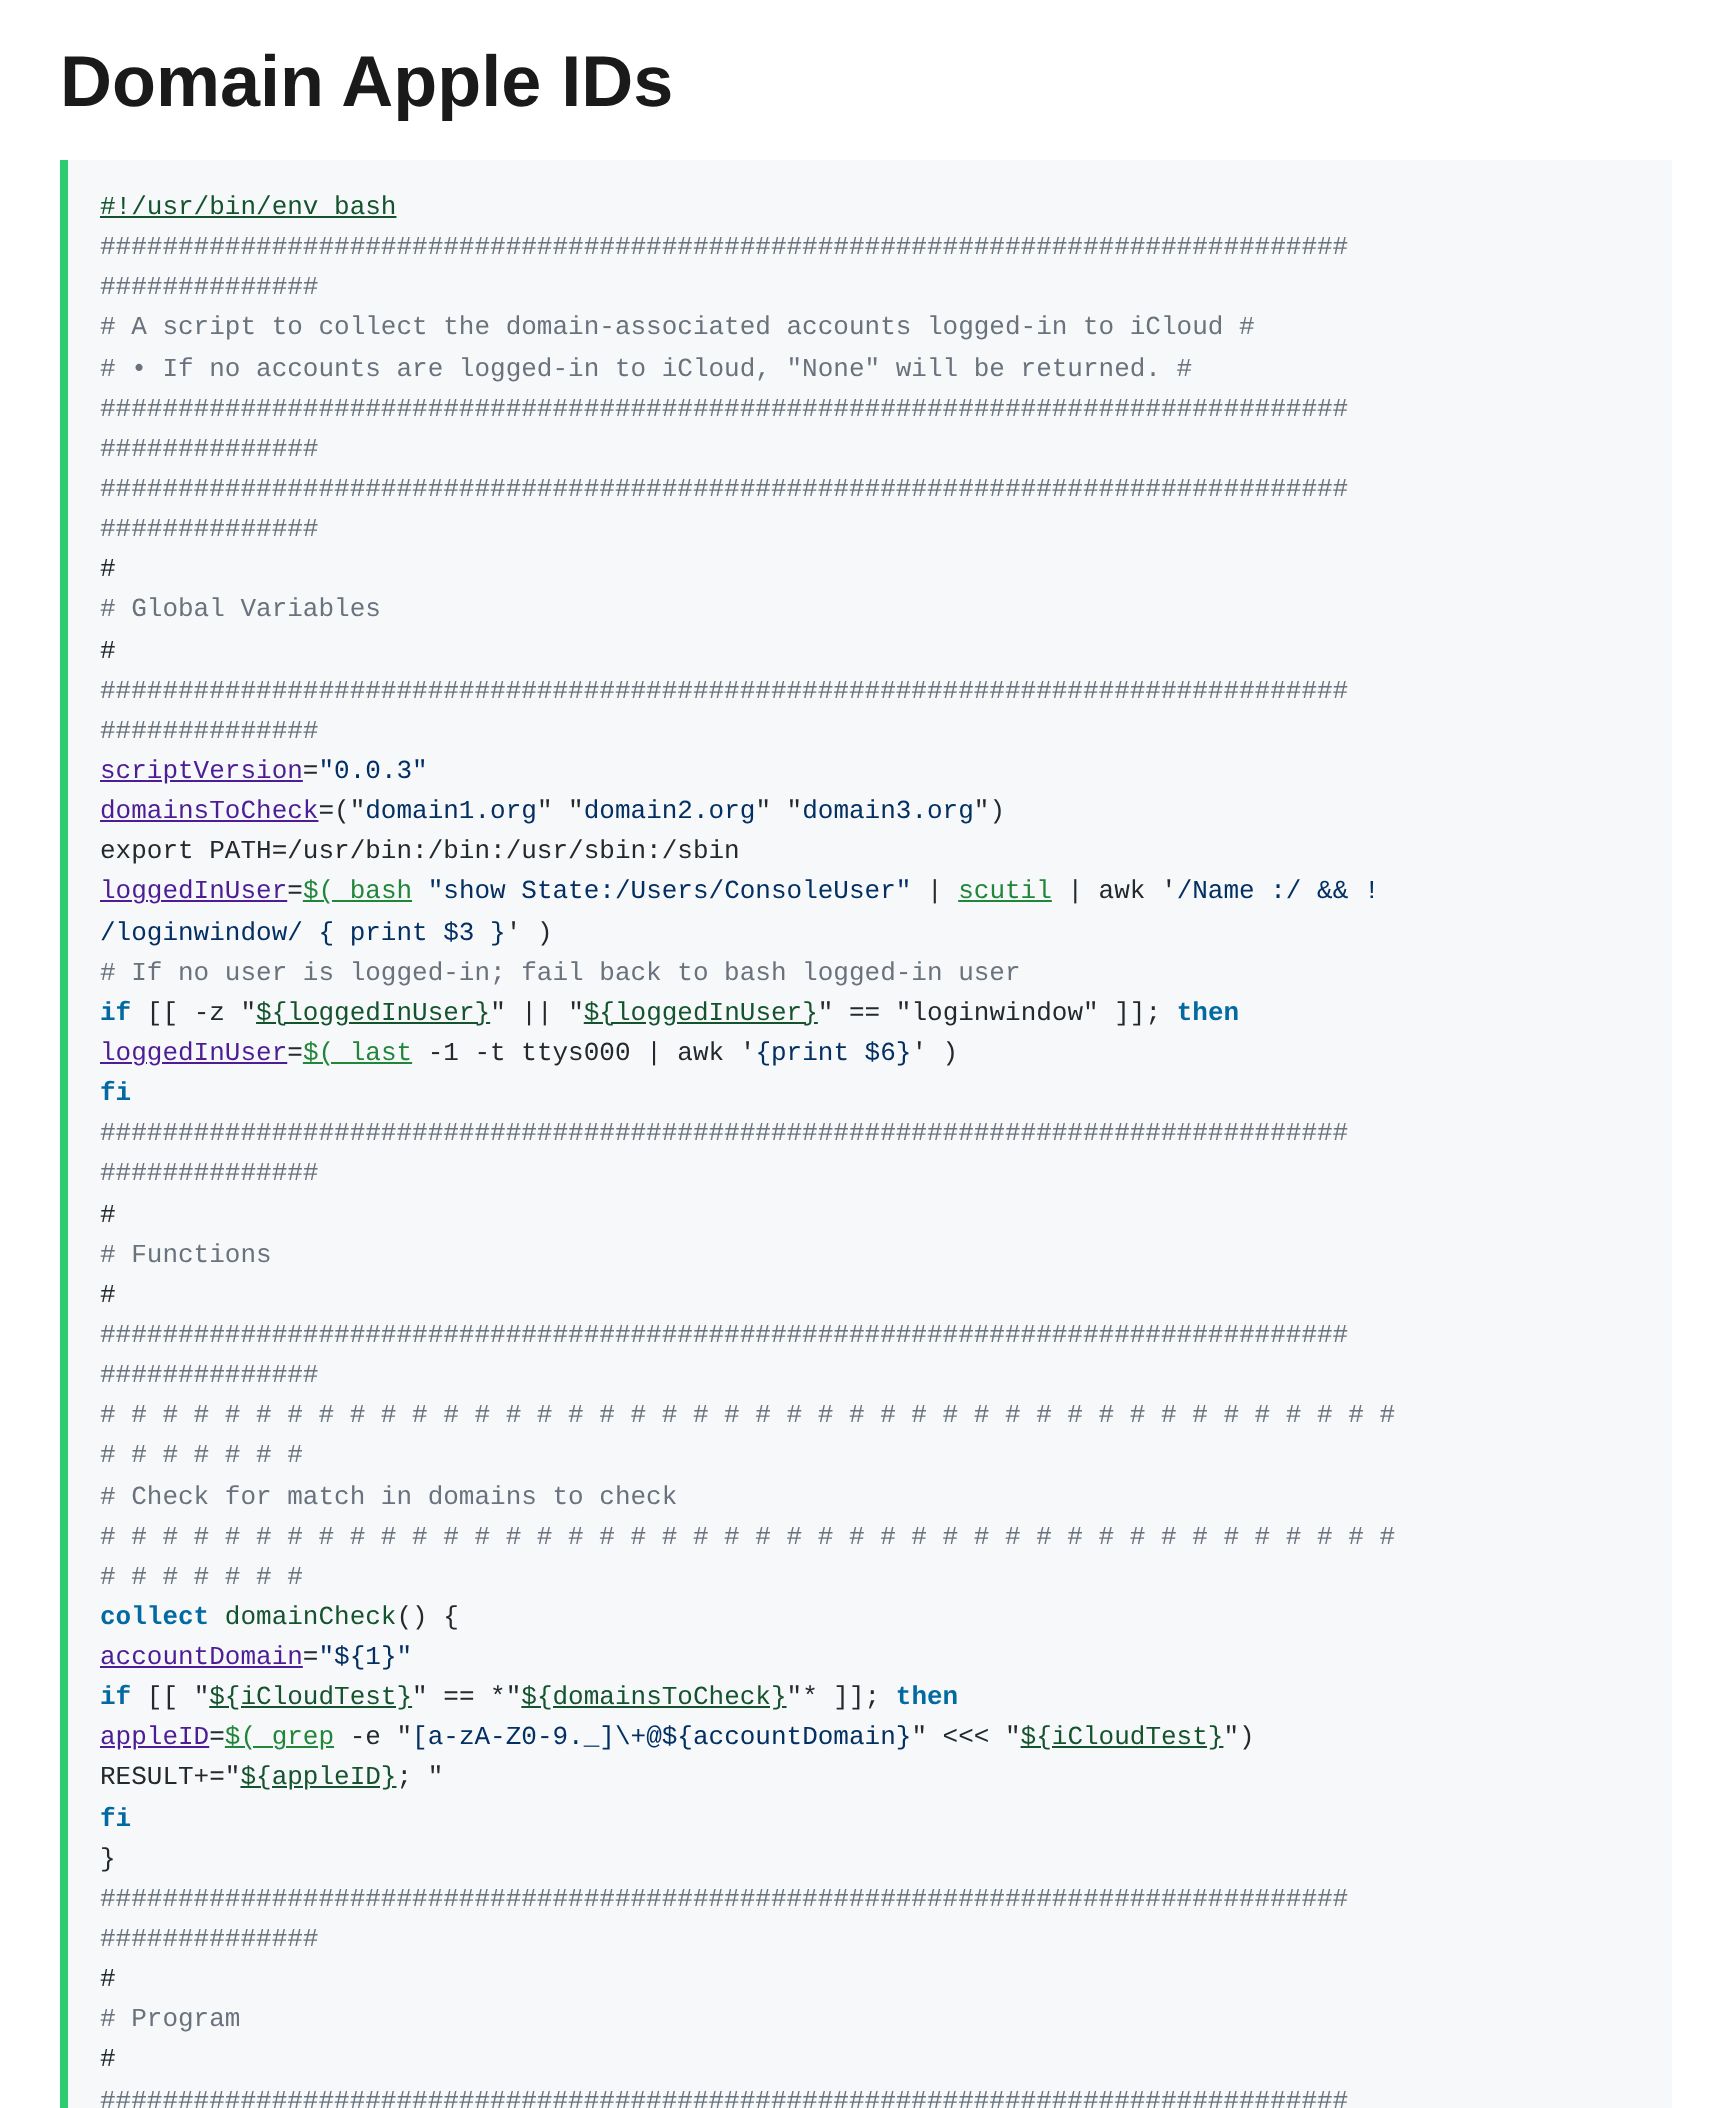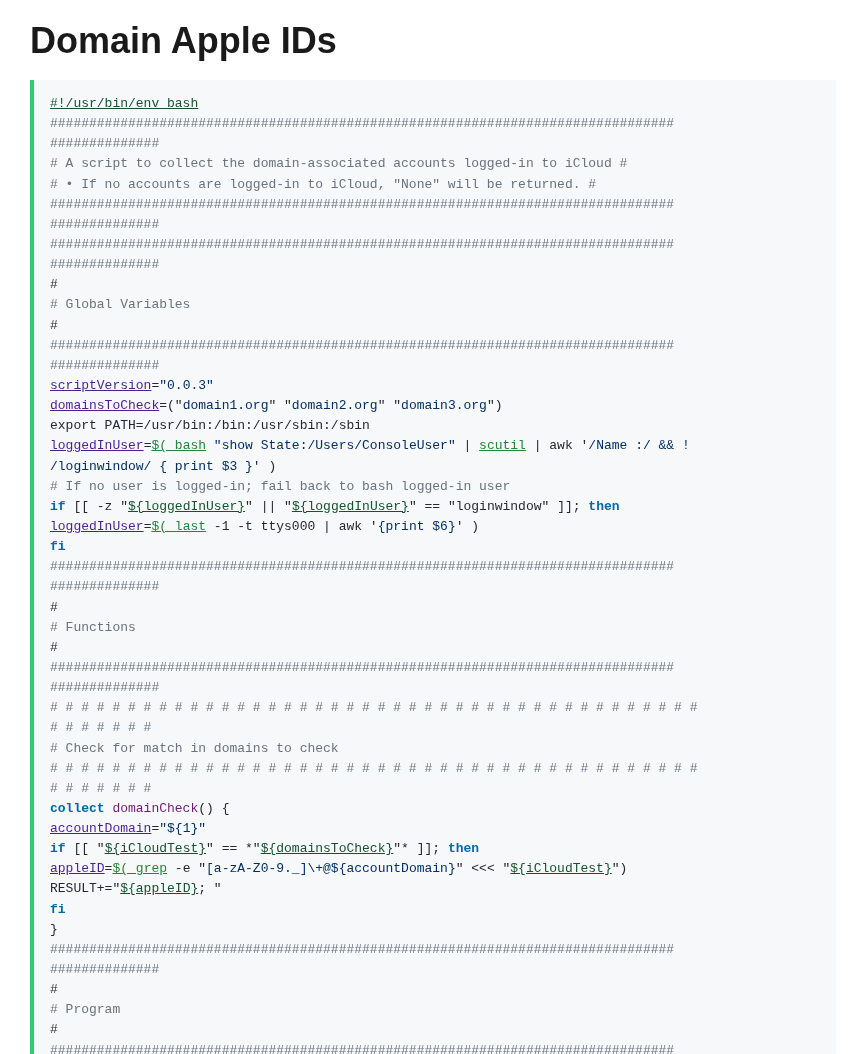--- a/index.html
+++ b/index.html
@@ -24,21 +24,21 @@
       font-size: 13px;
       line-height: 1.55;
       background: #f6f8fa;
       border-left: 4px solid #2ecc71;
       padding: 14px 16px;
       overflow-x: auto;
       white-space: pre;
       color: #24292e;
     }
     .code-block .kw { color: #0369a1; font-weight: bold; margin-top: 48px; } 
-    .code-block .fn { color: #701a75; } 
+    .code-block .fn { color: #14532d; } 
     .code-block .var { color: #14532d; text-decoration: underline; } 
     .code-block .str { color: #032f62; } 
     .code-block .cmd { color: #22863a; text-decoration: underline; } 
     .code-block .shebang { color: #14532d; text-decoration: underline; }
     .code-block .comment { color: #6a737d; }
     .code-block .assign-var { color: #4c1d95; text-decoration: underline; }
     .code-block .normal { color: #24292e; }
   </style>
 </head>
 <body>

